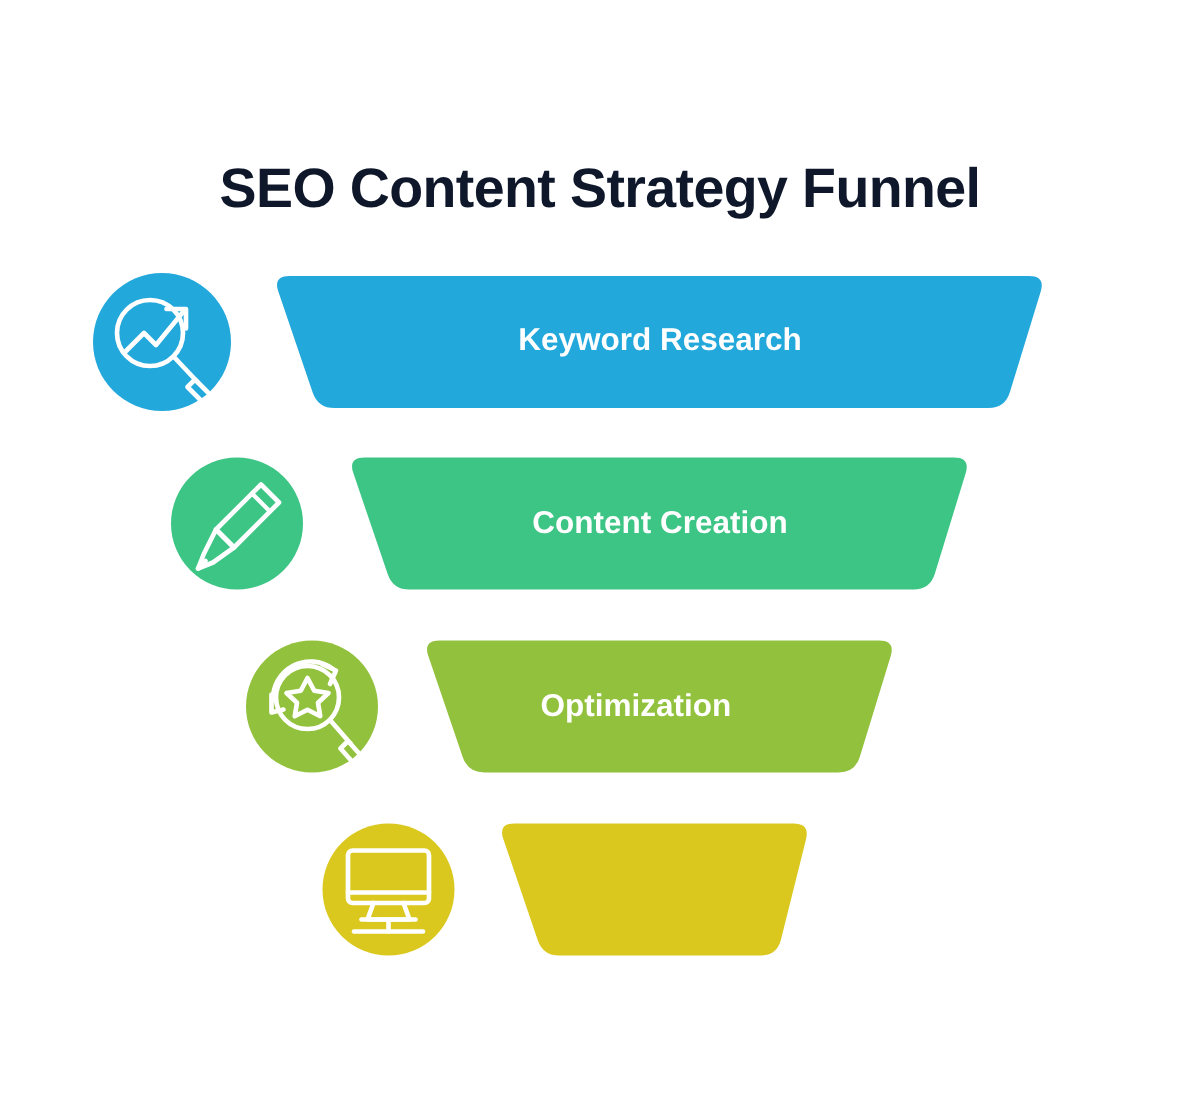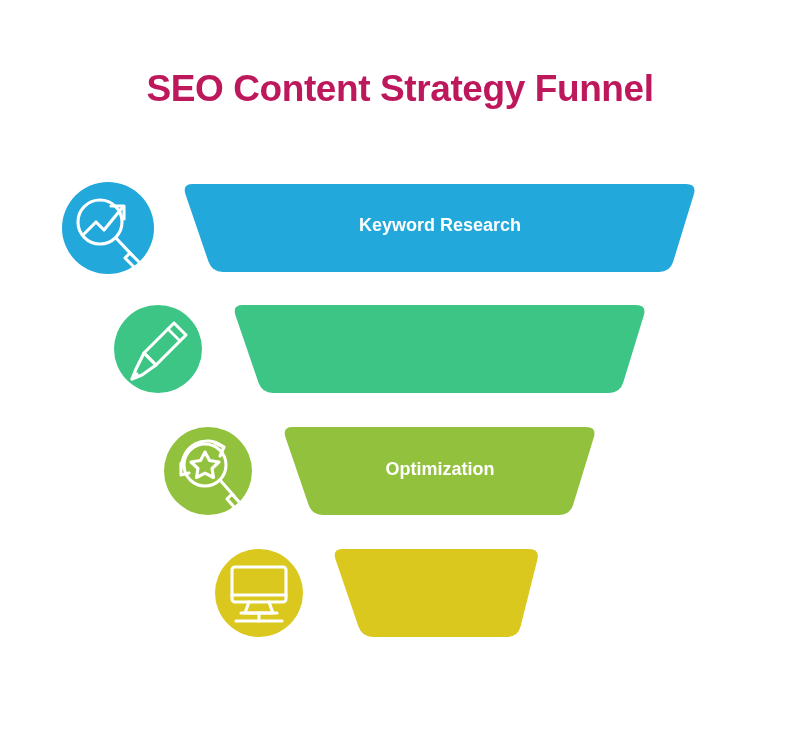--- a/index.html
+++ b/index.html
@@ -50,21 +50,21 @@
   .band-shape {
     pointer-events: auto;
     cursor: pointer;
   }
   .icon-circle {
     pointer-events: auto;
     cursor: pointer;
   }
   .stage-label {
     position: absolute;
-    font-size: 18px;
+    font-size: 21px;
     font-weight: bold;
     color: #ffffff;
     white-space: nowrap;
     text-align: center;
     pointer-events: auto;
     cursor: default;
   }
   .glyph {
     fill: none;
     stroke: #ffffff;
@@ -78,21 +78,21 @@
     stroke-width: 2.8;
     stroke-linecap: round;
     stroke-linejoin: round;
   }
 </style>
 </head>
 <body style="background: rgb(255, 255, 255);">
 
 <div id="canvas">
 
-  <div id="page-title" style="color: #be185d;">SEO Content Strategy Funnel</div>
+  <div id="page-title" style="color: #0f172a; margin-top: 37px;">SEO Content Strategy Funnel</div>
 
   <div class="funnel-stage">
     <svg class="stage-svg" viewBox="0 0 800 730" xmlns="http://www.w3.org/2000/svg">
       <path id="band1" class="band-shape" d="M 185.55 194.41 Q 182.00 184.00 193.00 184.00 L 686.00 184.00 Q 697.00 184.00 693.77 194.52 L 673.23 261.48 Q 670.00 272.00 659.00 272.00 L 223.00 272.00 Q 212.00 272.00 208.45 261.59 Z" fill="#23a8db"></path>
       <circle id="circle1" class="icon-circle" cx="108" cy="228" r="46" fill="#23a8db"></circle>
       <g transform="translate(108,228)">
         <circle class="glyph" cx="-8" cy="-6" r="22"></circle>
         <line class="glyph" x1="8" y1="10" x2="24" y2="27"></line>
         <path class="glyph" d="M 22 25 L 32 35 A 6 6 0 0 1 27 40 L 17 30 Z"></path>
         <polyline class="glyph" points="-24,6 -12,-6 -4,2 14,-20"></polyline>
@@ -106,37 +106,38 @@
     <svg class="stage-svg" viewBox="0 0 800 730" xmlns="http://www.w3.org/2000/svg">
       <path id="band2" class="band-shape" d="M 235.55 315.41 Q 232.00 305.00 243.00 305.00 L 636.00 305.00 Q 647.00 305.00 643.77 315.52 L 623.23 382.48 Q 620.00 393.00 609.00 393.00 L 273.00 393.00 Q 262.00 393.00 258.45 382.59 Z" fill="#3dc585"></path>
       <circle id="circle2" class="icon-circle" cx="158" cy="349" r="44" fill="#3dc585"></circle>
       <g transform="translate(158,349) rotate(0)">
         <path class="glyph" d="M 16 -26 L 28 -14 L -2 16 L -14 4 Z"></path>
         <path class="glyph" d="M -2 16 L -14 4 L -22 20 L -26 30 L -16 26 Z"></path>
         <line class="glyph" x1="-26" y1="30" x2="-21" y2="25"></line>
         <line class="glyph-thin" x1="10" y1="-20" x2="22" y2="-8"></line>
       </g>
     </svg>
+    <div class="stage-label" style="left: 240px; top: 337px; width: 400px;">Content Creation</div>
   </div>
 
   <div class="funnel-stage">
     <svg class="stage-svg" viewBox="0 0 800 730" xmlns="http://www.w3.org/2000/svg">
       <path id="band3" class="band-shape" d="M 285.55 437.41 Q 282.00 427.00 293.00 427.00 L 586.00 427.00 Q 597.00 427.00 593.77 437.52 L 573.23 504.48 Q 570.00 515.00 559.00 515.00 L 323.00 515.00 Q 312.00 515.00 308.45 504.59 Z" fill="#92c13d"></path>
       <circle id="circle3" class="icon-circle" cx="208" cy="471" r="44" fill="#92c13d"></circle>
       <g transform="translate(208,471)">
         <circle class="glyph" cx="-3" cy="-6" r="21"></circle>
         <line class="glyph" x1="12" y1="9" x2="26" y2="25"></line>
         <path class="glyph" d="M 24 23 L 32 32 A 5.5 5.5 0 0 1 27 37 L 19 28 Z"></path>
         <path class="glyph" d="M -3 -19 L 1.5 -10.5 L 11 -9 L 4 -2.5 L 5.5 6.5 L -3 2.2 L -11.5 6.5 L -10 -2.5 L -17 -9 L -7.5 -10.5 Z"></path>
         <path class="glyph" d="M -26 -4 A 25 25 0 0 1 14 -25"></path>
         <polyline class="glyph" points="7,-28 16,-24 12,-15"></polyline>
         <path class="glyph" d="M -27 -8 L -27 4 L -19 2"></path>
       </g>
     </svg>
-    <div class="stage-label" style="left: 240px; top: 459px; width: 400px;">Optimization</div>
+    <div class="stage-label" style="left: 224px; top: 459px; width: 400px;">Optimization</div>
   </div>
 
   <div class="funnel-stage">
     <svg class="stage-svg" viewBox="0 0 800 730" xmlns="http://www.w3.org/2000/svg">
       <path id="band4" class="band-shape" d="M 335.55 559.41 Q 332.00 549.00 343.00 549.00 L 529.00 549.00 Q 540.00 549.00 537.33 559.67 L 520.67 626.33 Q 518.00 637.00 507.00 637.00 L 373.00 637.00 Q 362.00 637.00 358.45 626.59 Z" fill="#dbc81e"></path>
       <circle id="circle4" class="icon-circle" cx="259" cy="593" r="44" fill="#dbc81e"></circle>
       <g transform="translate(259,593)">
         <rect class="glyph" x="-27" y="-26" width="54" height="35" rx="3"></rect>
         <line class="glyph" x1="-27" y1="2" x2="27" y2="2"></line>
         <path class="glyph" d="M -10 9 L -14 20 L 14 20 L 10 9"></path>

